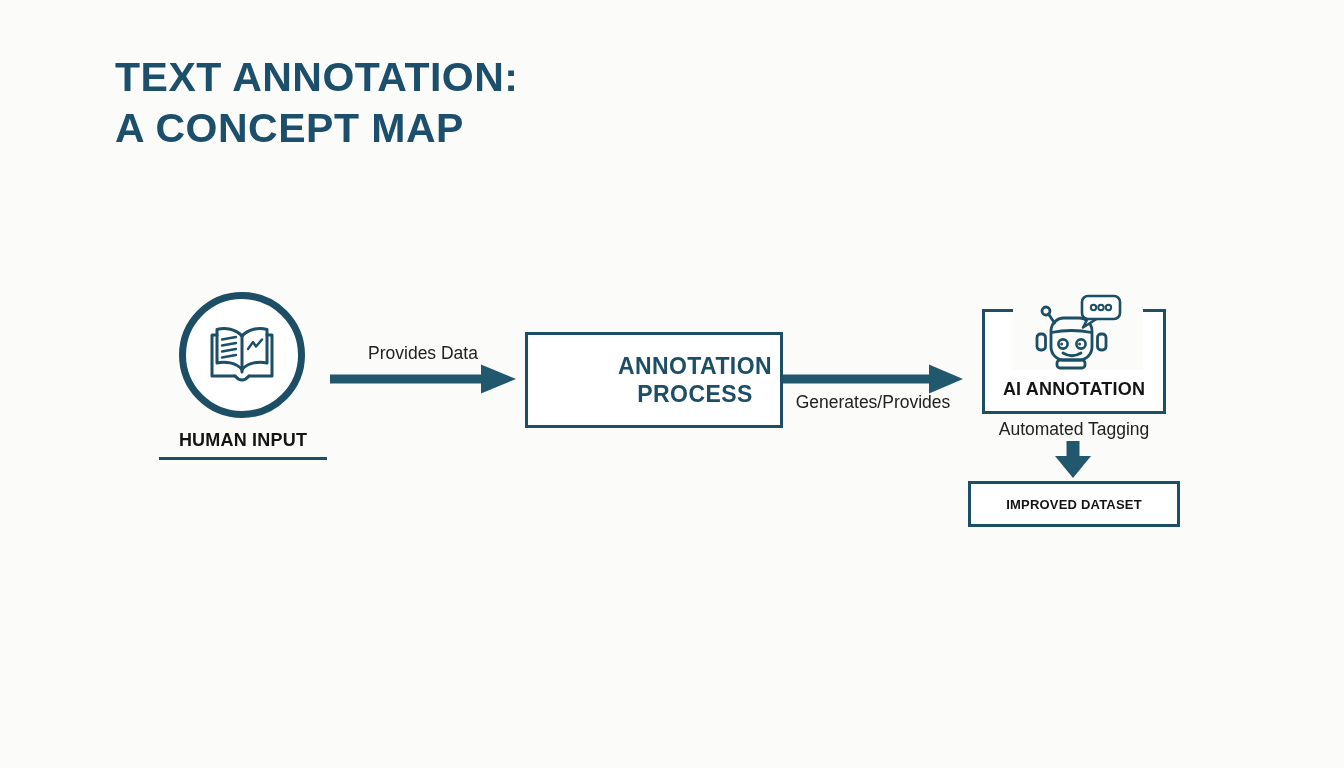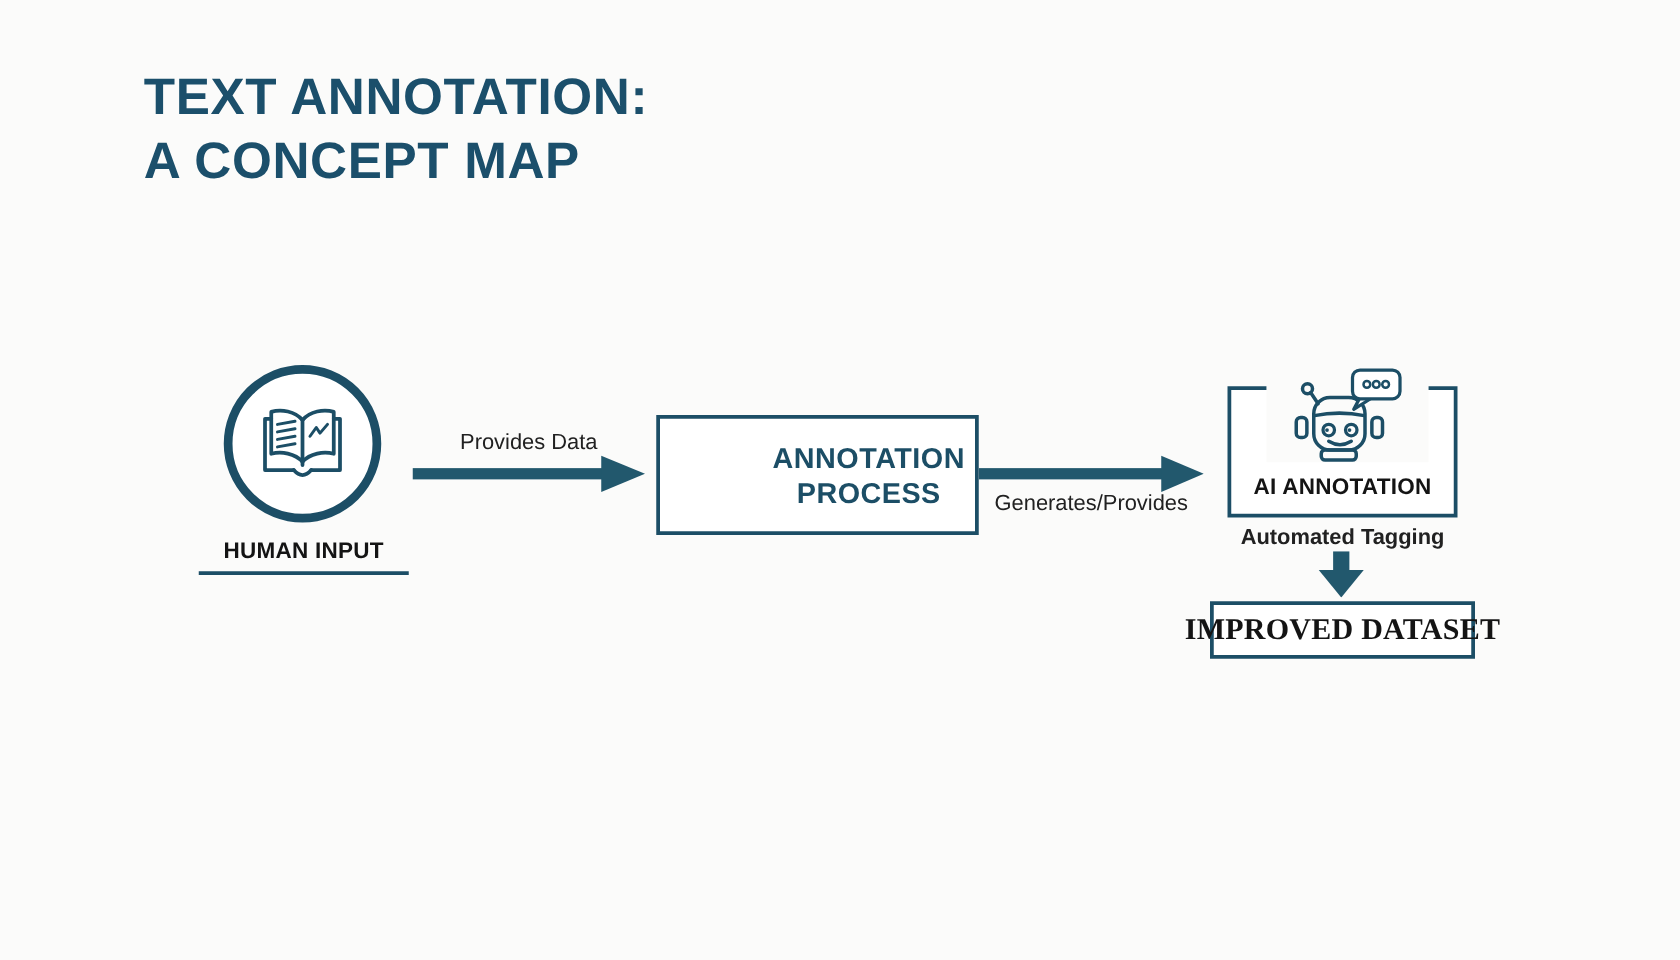--- a/index.html
+++ b/index.html
@@ -34,21 +34,21 @@
     border:7px solid var(--accent);border-radius:50%;
     background:#fff;
     display:flex;align-items:center;justify-content:center;
   }
 
   .node-label{
     color:var(--ink);font-weight:700;font-size:18px;
     text-align:center;letter-spacing:0.2px;white-space:nowrap;
   }
   .node-sublabel{
-    color:var(--body);font-weight:700;font-size:17.5px;
+    color:var(--body);font-weight:400;font-size:17.5px;
     text-align:center;white-space:nowrap;
   }
   .edge-label{
     color:var(--body);font-weight:400;font-size:17.5px;
     text-align:center;white-space:nowrap;
   }
 
   .hi-label{left:143px;top:430px;width:200px;}
   .hi-underline{left:159px;top:457px;width:168px;height:3px;background:var(--accent);}
   .hi-sublabel{left:143px;top:466px;width:200px;}
@@ -77,21 +77,21 @@
   .ai-box .node-label{font-size:18px;}
   .robot-wrap{left:1013px;top:284px;width:130px;height:86px;}
   .ai-sublabel{left:972px;top:419px;width:204px;}
 
   
   .improved-box{
     left:968px;top:481px;width:212px;height:46px;
     border:3px solid var(--accent);background:#fff;
     display:flex;align-items:center;justify-content:center;
   }
-  .improved-box .node-label{font-size:24px;font-family:Liberation Serif, serif;}
+  .improved-box .node-label{font-size:13px;}
   .improved-sublabel{left:958px;top:532px;width:232px;}
 
   svg{display:block;}
 </style>
 </head>
 <body>
 
 <div class="stage">
 
   <div class="title">

